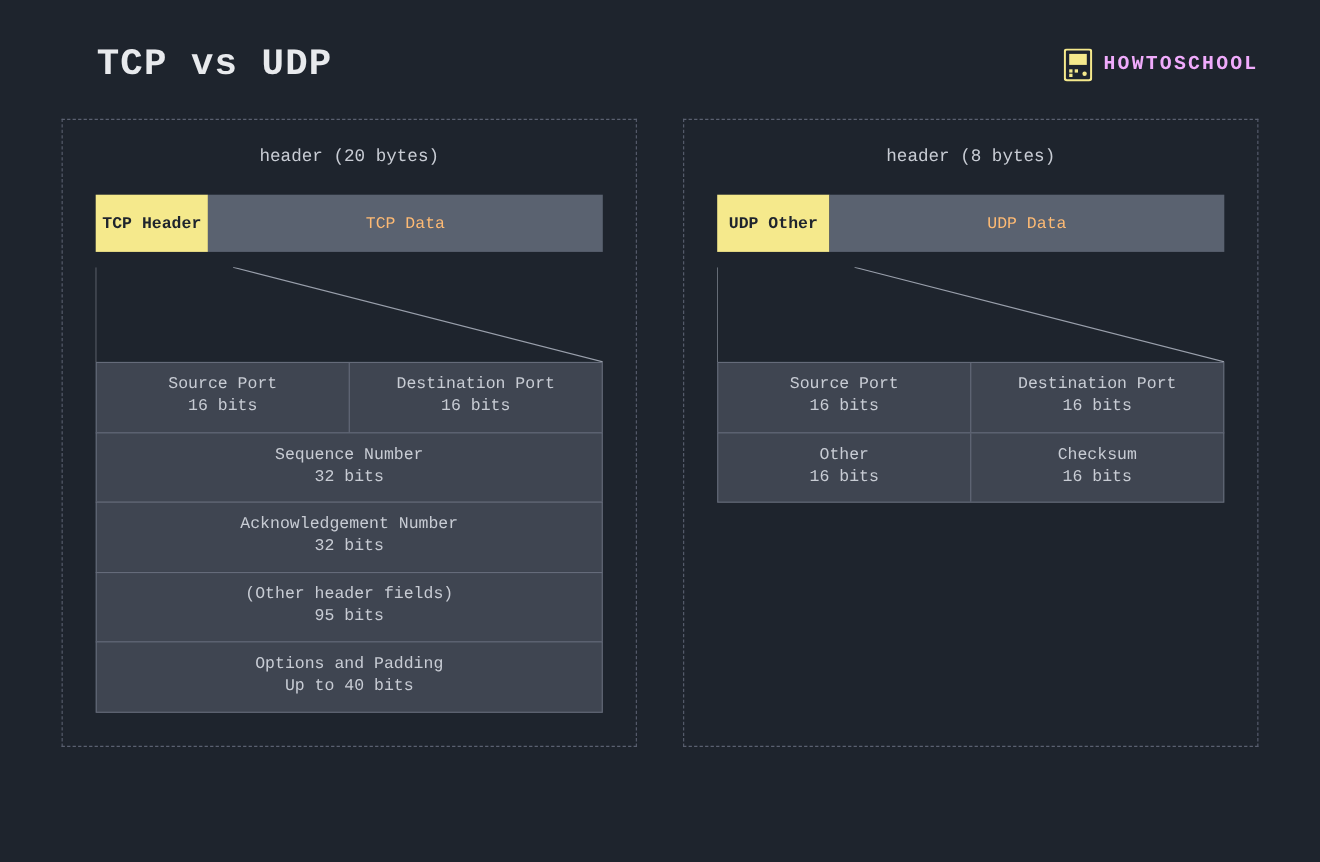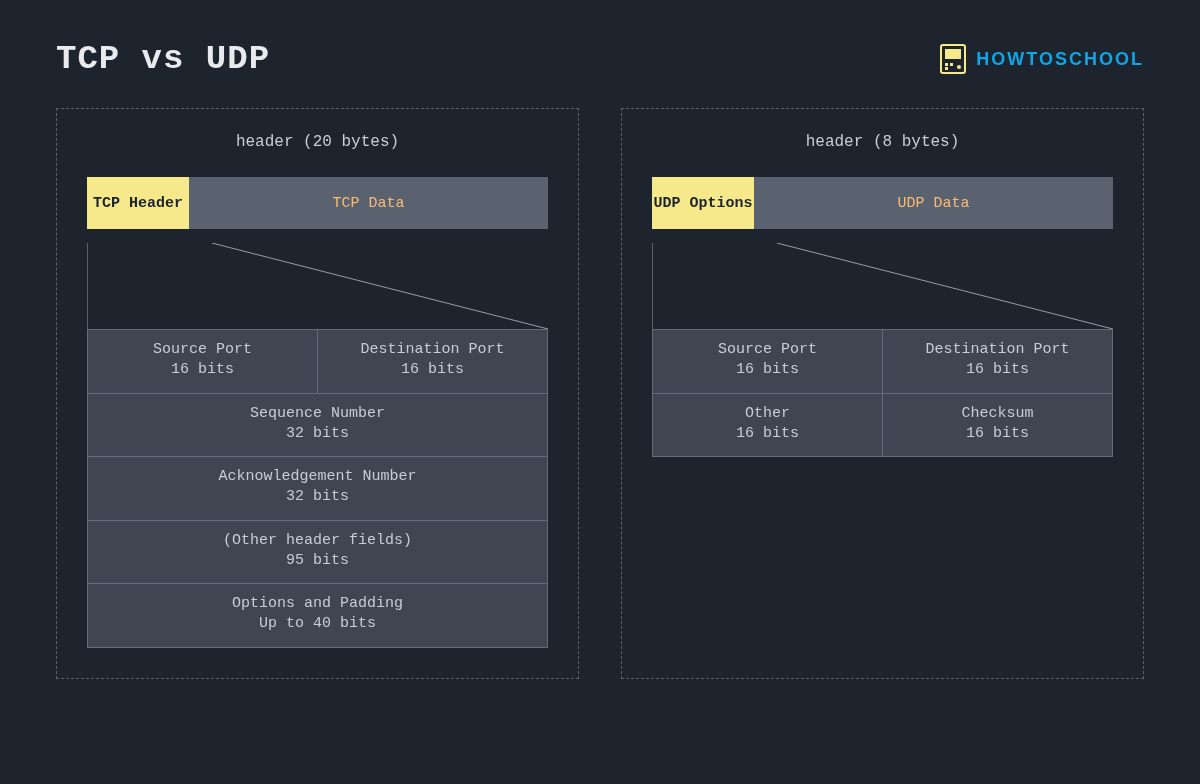--- a/index.html
+++ b/index.html
@@ -9,41 +9,42 @@
   height: 784px;
   font-family: 'Courier New', Courier, monospace;
   color: #c8ccd4;
   overflow: hidden;
 }
 .header-bar {
   display: flex;
   justify-content: space-between;
   align-items: center;
   padding: 40px 56px 30px 56px;
+  margin-left: 32px;
 }
 .title {
   color: #e8eaed;
   font-size: 34px;
   font-weight: bold;
   letter-spacing: 1px;
 }
 .logo {
   display: flex;
   align-items: center;
   gap: 10px;
 }
 .logo-icon {
   width: 26px;
   height: 30px;
   position: relative;
 }
 .logo-icon svg { display: block; }
 .logo-text {
-  color: #0ea5e9;
-  font-family: Liberation Sans, sans-serif;
+  color: #f0abfc;
+  font-family: Liberation Mono, monospace;
   font-size: 18px;
   font-weight: bold;
   letter-spacing: 2px;
 }
 .panels {
   display: flex;
   gap: 42px;
   padding: 0 56px;
 }
 .panel {
@@ -188,21 +189,21 @@
             <span class="name">Options and Padding</span>
             <span class="bits">Up to 40 bits</span>
           </div>
         </div>
       </div>
   </div>
 
   <div class="panel">
     <div class="panel-label">header (8 bytes)</div>
     <div class="segment-bar">
-      <div class="seg-header">UDP Options</div>
+      <div class="seg-header">UDP Other</div>
       <div class="seg-data">UDP Data</div>
     </div>
     <div class="connector">
       <svg viewBox="0 0 480 86" preserveAspectRatio="none">
         <line x1="0" y1="0" x2="0" y2="86" stroke="#9aa0ac" stroke-width="1"></line>
         <line x1="130" y1="0" x2="480" y2="86" stroke="#9aa0ac" stroke-width="1"></line>
       </svg>
     </div>
     <div class="fields-table">
         <div class="field-row">

